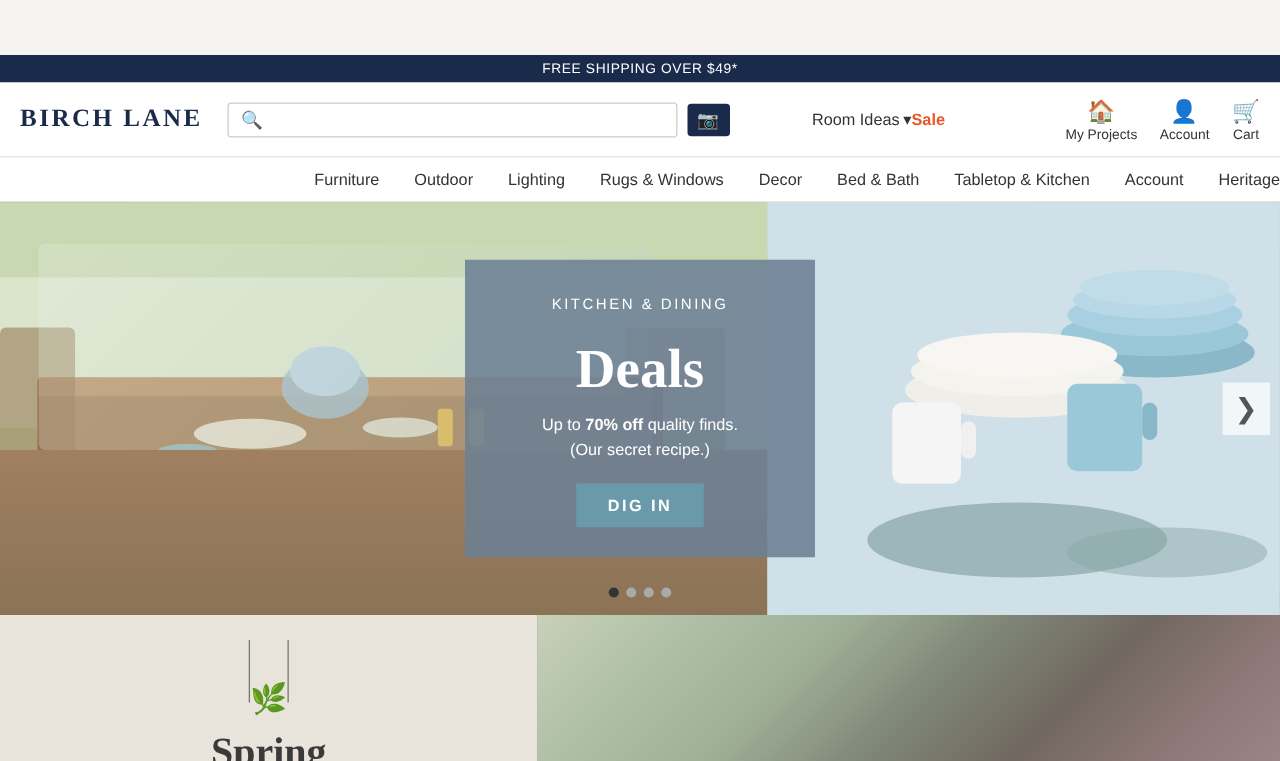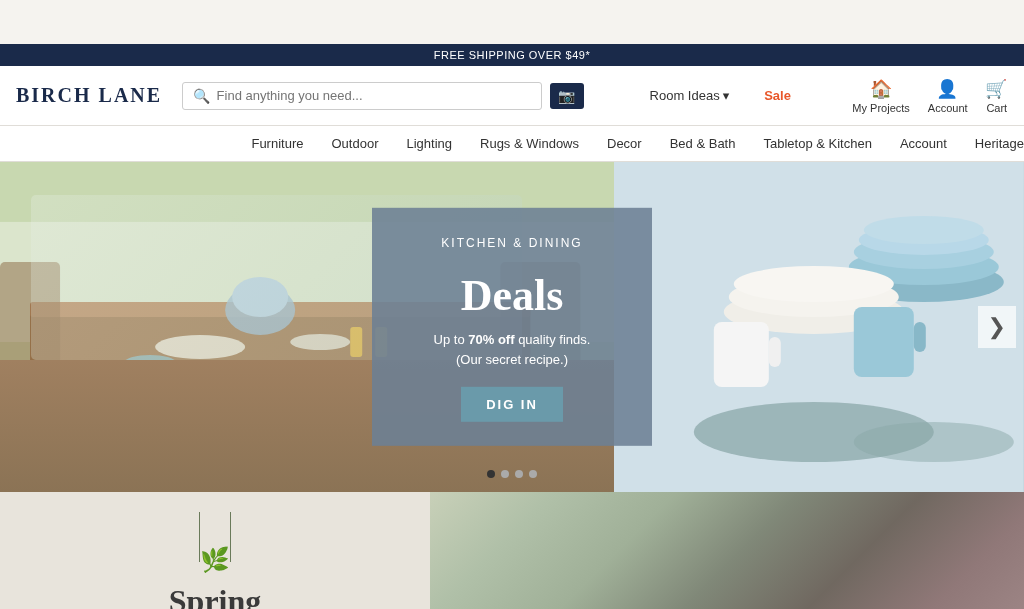--- a/index.html
+++ b/index.html
@@ -62,21 +62,21 @@
       color: white;
       padding: 5px 8px;
       border-radius: 3px;
       font-size: 14px;
       cursor: pointer;
       margin-right: 14px;
     }
     .nav-links {
       display: flex;
       align-items: flex-end;
-      gap: 35px;
+      gap: 0;
       margin-left: 4px;
       padding-left: 48px;
     }
     .nav-link {
       font-size: 13px;
       color: #333;
       cursor: pointer;
       display: flex;
       align-items: center;
       gap: 3px;
@@ -316,21 +316,20 @@
 
 <div class="top-banner">
   <span>FREE SHIPPING OVER $49*</span>
 </div>
 
 <header class="header">
   <div class="logo">BIRCH LANE</div>
 
   <div class="search-bar">
     <span class="search-icon-wrap">🔍</span>
-    <input type="text" placeholder="Find anything you need..." style="">
   </div>
 
   <div class="camera-icon-wrap">
     📷
   </div>
 
   <nav class="nav-links">
     <span class="nav-link">
       <span>Room Ideas</span>
       <span>▾</span>

